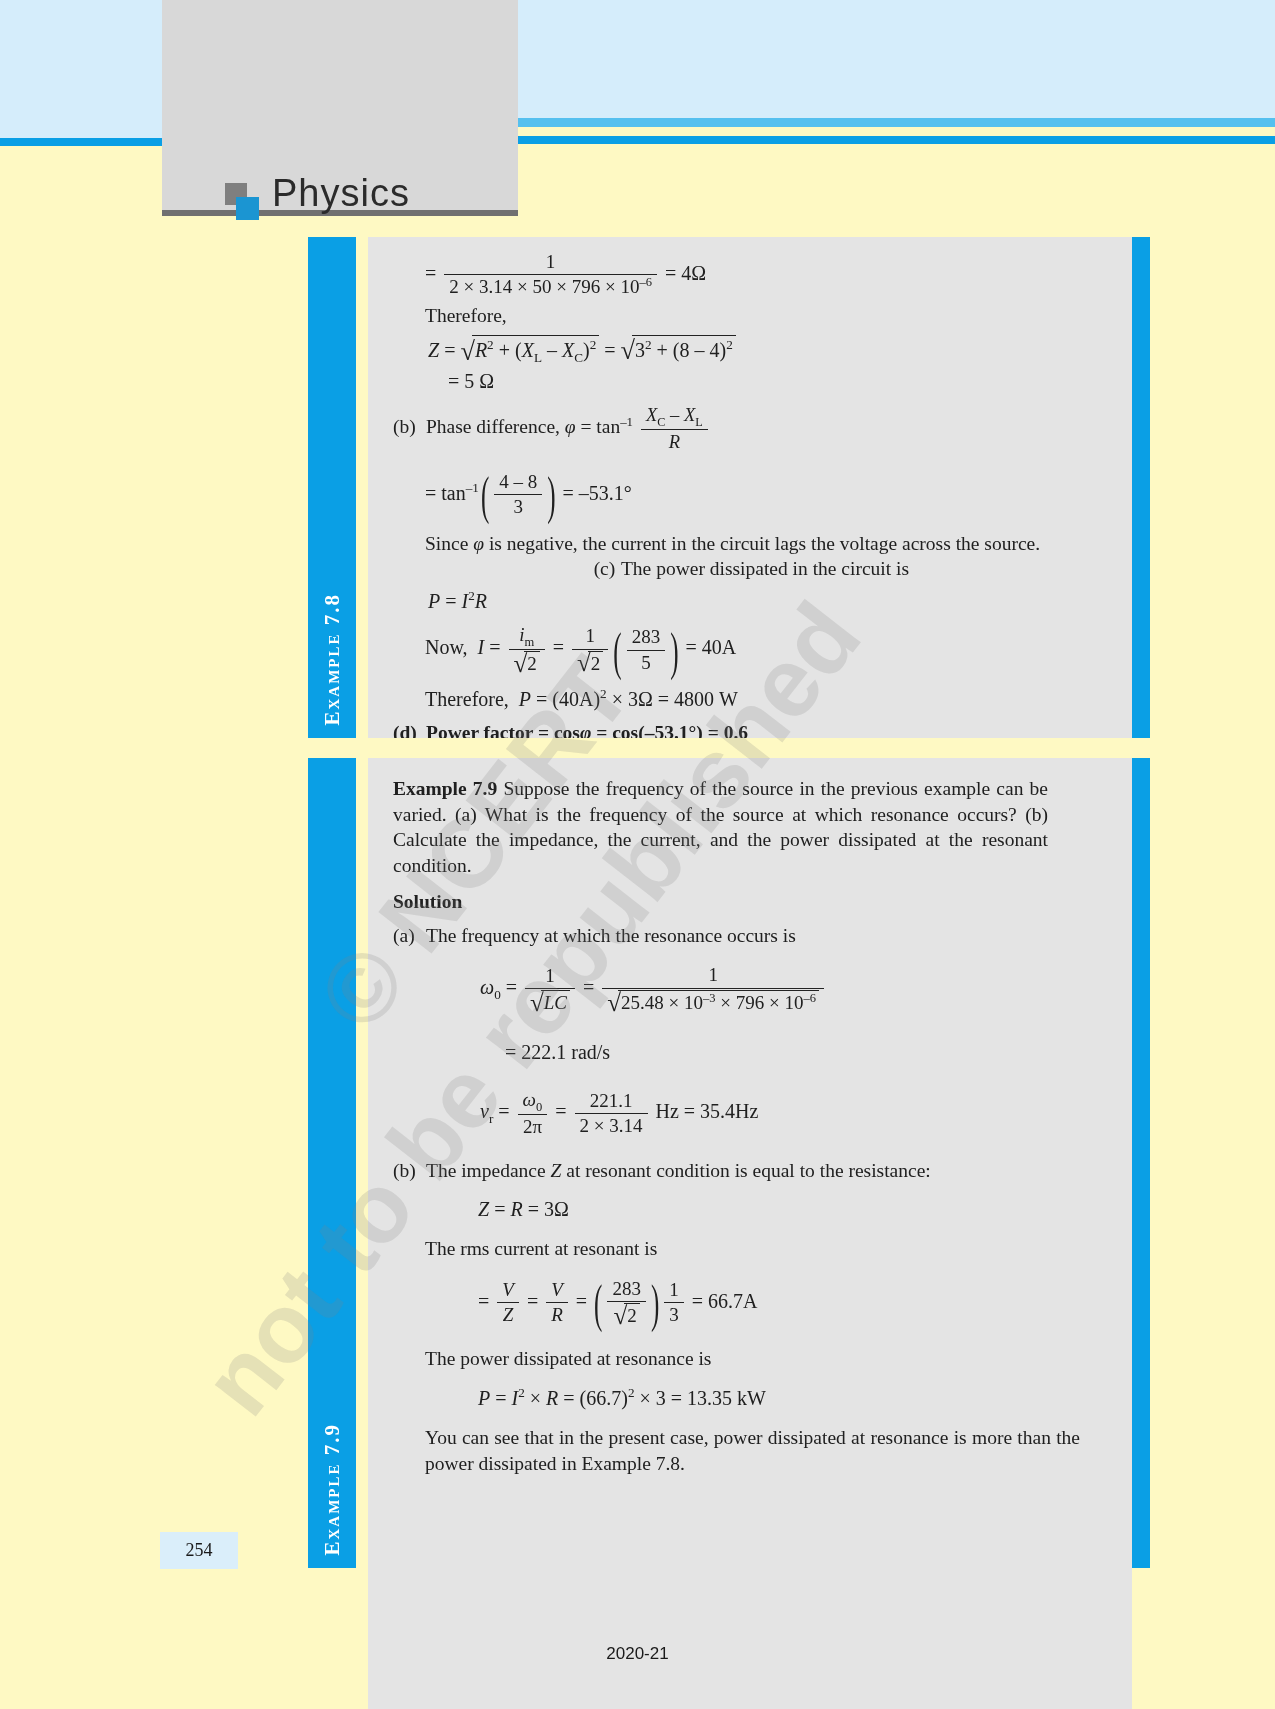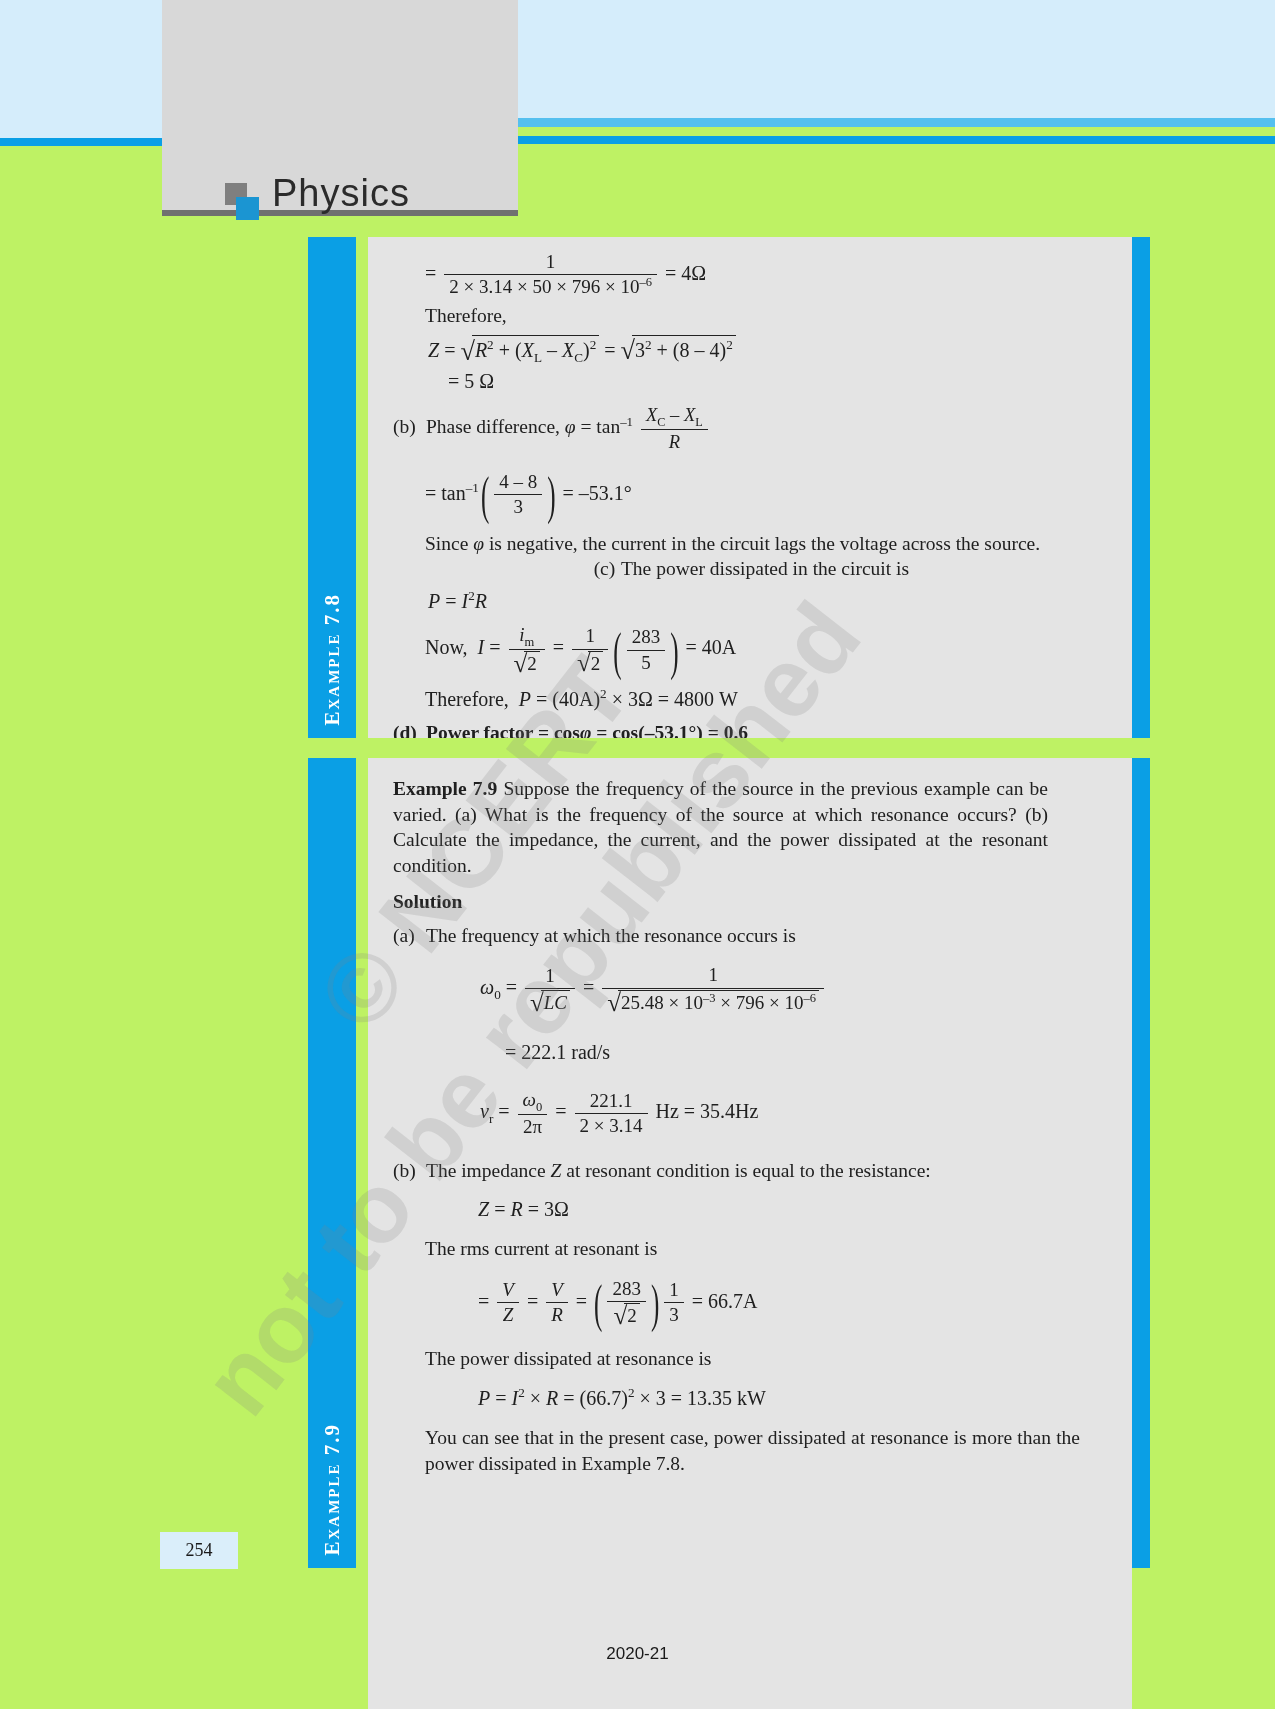--- a/index.html
+++ b/index.html
@@ -1,16 +1,16 @@
 <!DOCTYPE html>
 <html><head>
 <meta charset="utf-8">
 <style>
   html,body{margin:0;padding:0;background:#fff;}
-  .page{position:relative;width:1275px;height:1709px;background:#bef264;overflow:hidden;
+  .page{position:relative;width:1275px;height:1709px;background:#fef9c3;overflow:hidden;
         font-family:"Liberation Serif",serif;color:#202020;}
 
   
   .crop-v{position:absolute;left:37px;top:0;width:2px;height:27px;background:#111;}
   .crop-h{position:absolute;left:0;top:37px;width:27px;height:2px;background:#111;}
 
   
   .hdr-lb-left{position:absolute;left:0;top:0;width:162px;height:138px;background:#d5edfb;}
   .hdr-bar-left{position:absolute;left:0;top:138px;width:162px;height:8px;background:#0a9fe5;}
   .hdr-lb-right{position:absolute;left:518px;top:0;width:757px;height:118px;background:#d5edfb;}

